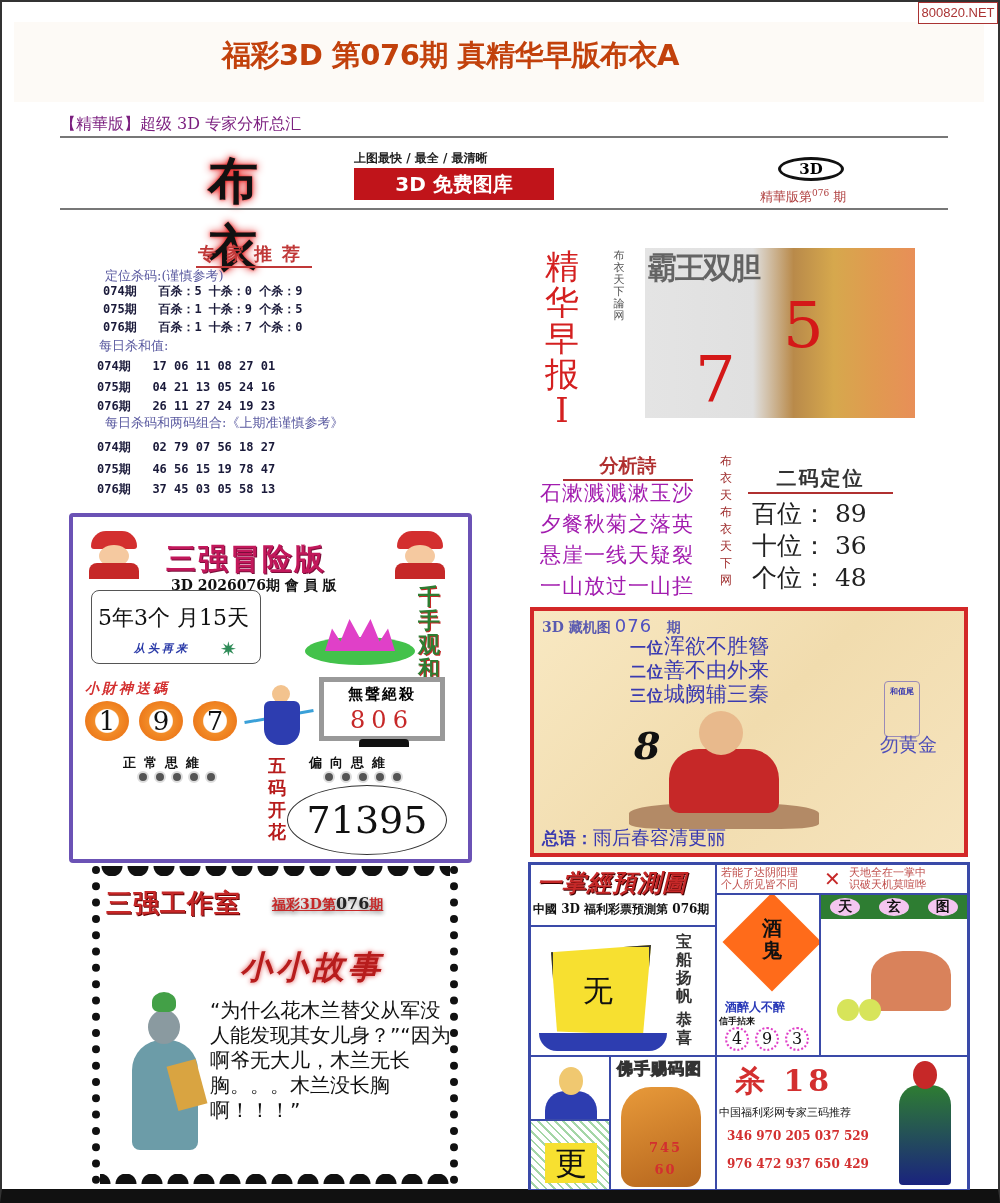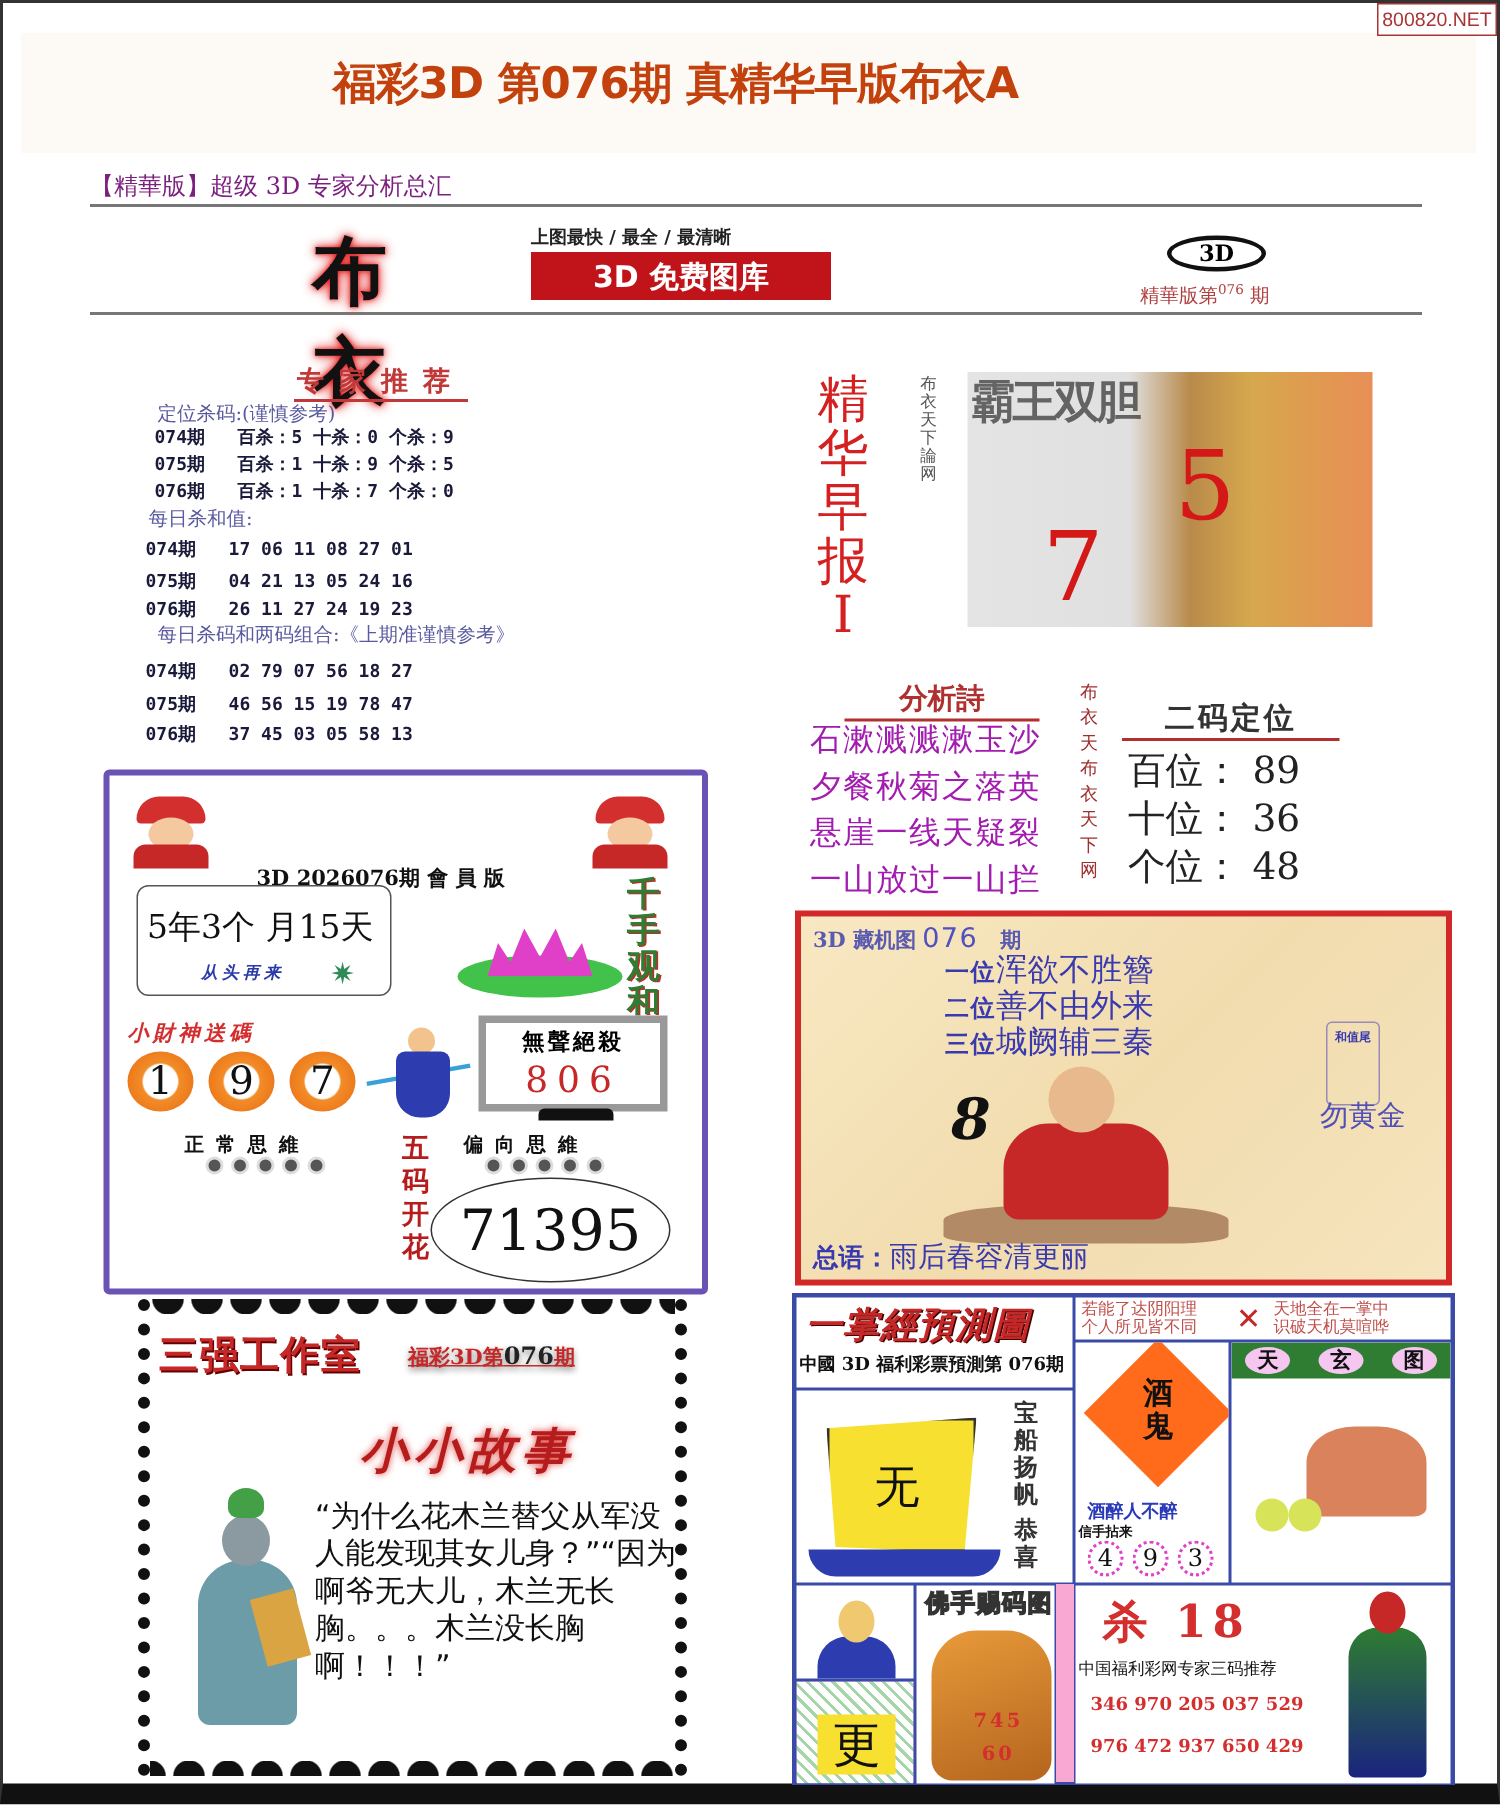--- a/index.html
+++ b/index.html
@@ -229,20 +229,21 @@
   <div class="god" style="left:12px;top:14px;">
       <div class="hat"></div>
       <div class="face"></div>
       <div class="robe"></div>
     </div>
   <div class="god" style="left:318px;top:14px;">
       <div class="hat"></div>
       <div class="face"></div>
       <div class="robe"></div>
     </div>
+  <div class="adv-title">三强冒险版</div>
   <div class="adv-sub">3D 2026076期 會 員 版</div>
   <div class="time-box">
     <div class="time-text">5年3个 月15天</div>
     <div class="time-sub">从头再来</div>
     <div class="star">✷</div>
   </div>
   <div class="lotus">
       <div class="leaf"></div>
       <div class="flower"></div>
     </div>
@@ -379,21 +380,21 @@
   </div>
   <div class="cell" style="left:0;top:192px;width:80px;height:64px;">
     <div class="emperor">
         <div class="e-body"></div>
         <div class="e-head"></div>
       </div>
   </div>
   <div class="cell" style="left:0;top:256px;width:80px;height:70px;background:repeating-linear-gradient(45deg,#fff 0 4px,#a5d6a7 4px 6px);">
     <div class="geng-box">更</div>
   </div>
-  <div class="cell" style="left:80px;top:192px;width:94px;height:134px;">
+  <div class="cell" style="left:80px;top:192px;width:106px;height:134px;">
     <div class="hand-title">佛手赐码图</div>
     <div class="hand"></div>
     <div class="hand-nums">
         <div>745</div>
         <div>60</div>
       </div>
   </div>
   <div class="cell" style="left:186px;top:192px;width:252px;height:134px;">
     <div class="kill-big"><span>杀</span> <span>18</span></div>
     <div class="expert3">中国福利彩网专家三码推荐</div>

